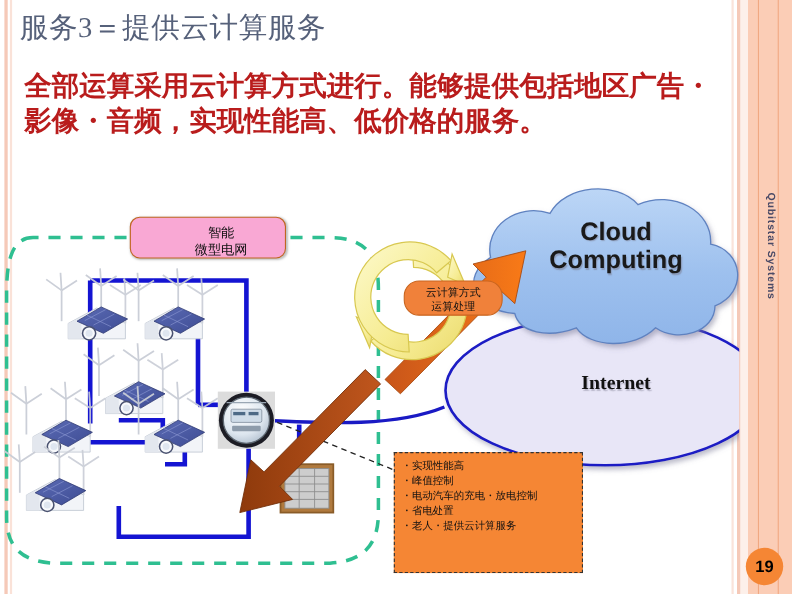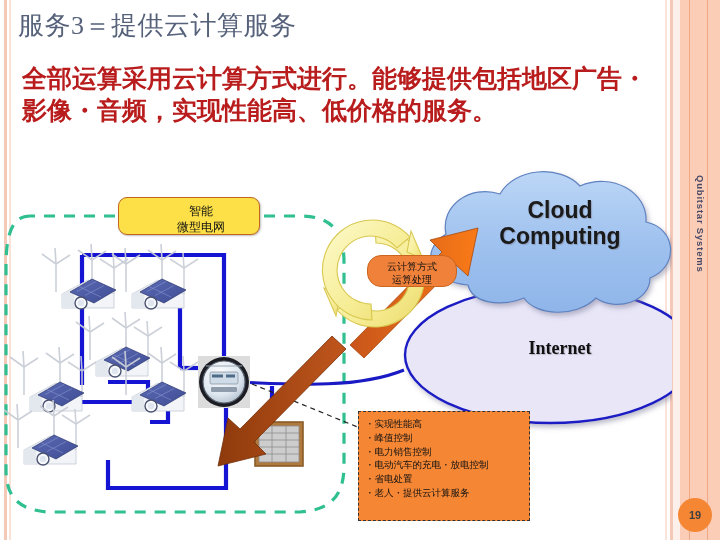--- a/index.html
+++ b/index.html
@@ -25,22 +25,22 @@
   .vlabel{
     position:absolute;right:14px;top:175px;
     writing-mode:vertical-rl;
     font-size:9.5px;font-weight:bold;letter-spacing:.8px;
     color:#4a4a66;font-family:"Liberation Sans", sans-serif;
     white-space:nowrap;
   }
   .pagebadge{
     position:absolute;right:8px;bottom:8px;
     width:34px;height:34px;border-radius:50%;
-    background:#f58634;color:#404040;
-    font-size:11px;font-weight:bold;
+    background:#f58634;color:#000000;
+    font-size:15px;font-weight:bold;
     display:flex;align-items:center;justify-content:center;
     font-family:"Liberation Sans", sans-serif;
   }
 
   
   .title{
     position:absolute;left:18px;top:8px;
     font-family:"Liberation Serif", serif;
     font-size:26px;color:#56617a;letter-spacing:.5px;
     white-space:nowrap;
@@ -56,21 +56,21 @@
   #stage{position:absolute;left:0;top:170px;width:672px;height:370px;}
   #stage svg{position:absolute;left:0;top:0;}
 
   .boxlabel{
     position:absolute;box-sizing:border-box;
     font-family:"Liberation Serif", serif;
     text-align:center;
   }
   .micro-grid-label{
     left:118px;top:27px;width:142px;height:38px;
-    background:#fde047;border:1px solid #c06520;border-radius:9px;
+    background:#f9a8d4;border:1px solid #c06520;border-radius:9px;
     color:#111;font-size:12px;line-height:1.35;padding-top:5px;
     box-shadow:1px 1px 2px rgba(0,0,0,.25);
     padding-left:24px;
   }
   .cloud-proc-label{
     left:330px;top:85px;width:90px;height:32px;
     background:#f0813a;border:1px solid #c9651f;border-radius:14px;
     color:#111;font-size:10px;line-height:1.3;padding-top:4px;
   }
   .nas-label{
@@ -286,20 +286,19 @@
     <div class="boxlabel cloud-proc-label" style="white-space:pre-line;margin-left:37px;">云计算方式
 运算处理</div>
     <div class="cloud-text">Cloud
 Computing</div>
     <div class="internet-text">Internet</div>
 
     <div class="boxlabel feature-box">
       <ul id="feature-list">
           <li>实现性能高</li>
           <li>峰值控制</li>
-          <li>电力销售控制</li>
           <li>电动汽车的充电・放电控制</li>
           <li>省电处置</li>
           <li>老人・提供云计算服务</li>
         </ul>
     </div>
   </div>
 </div>
 
 </body></html>

